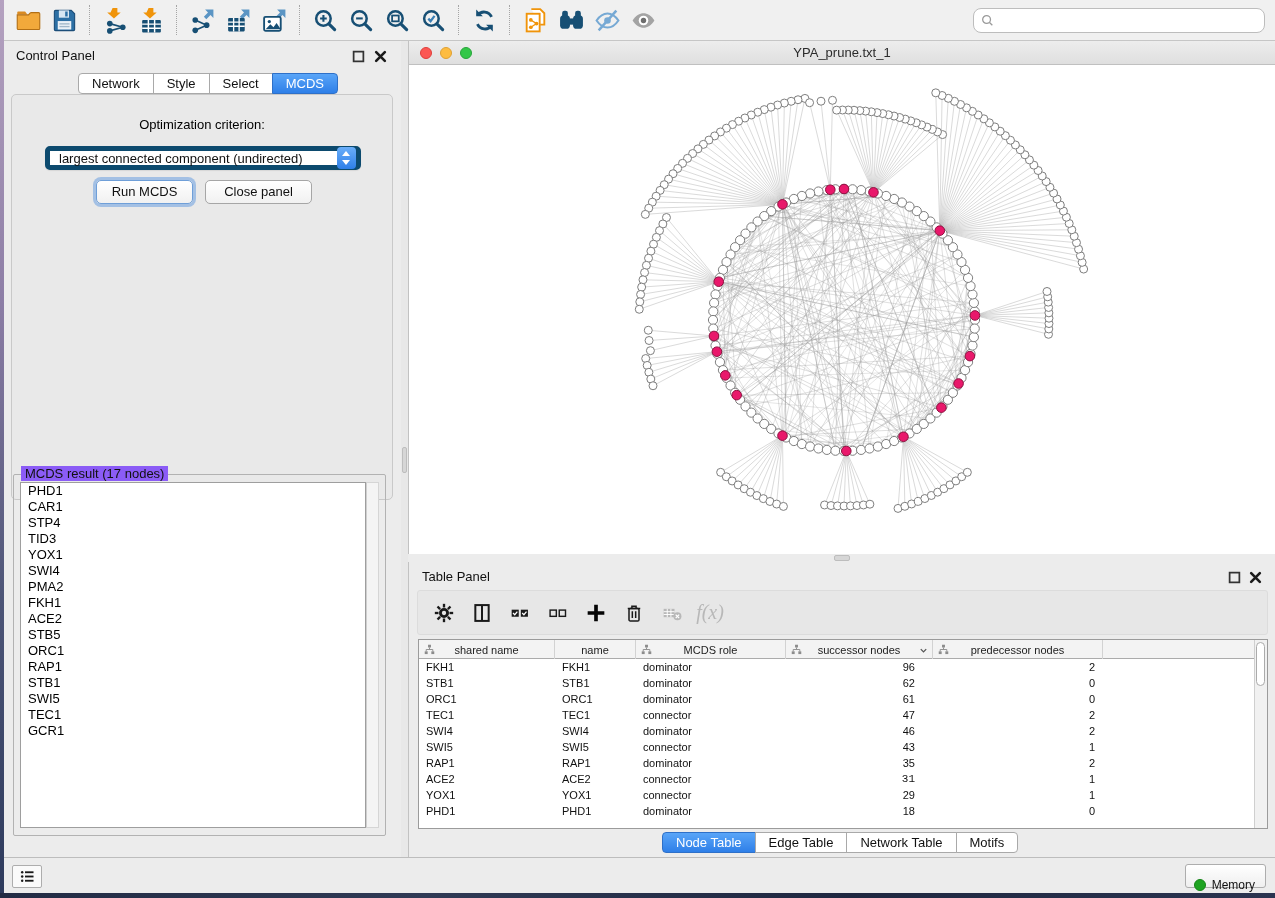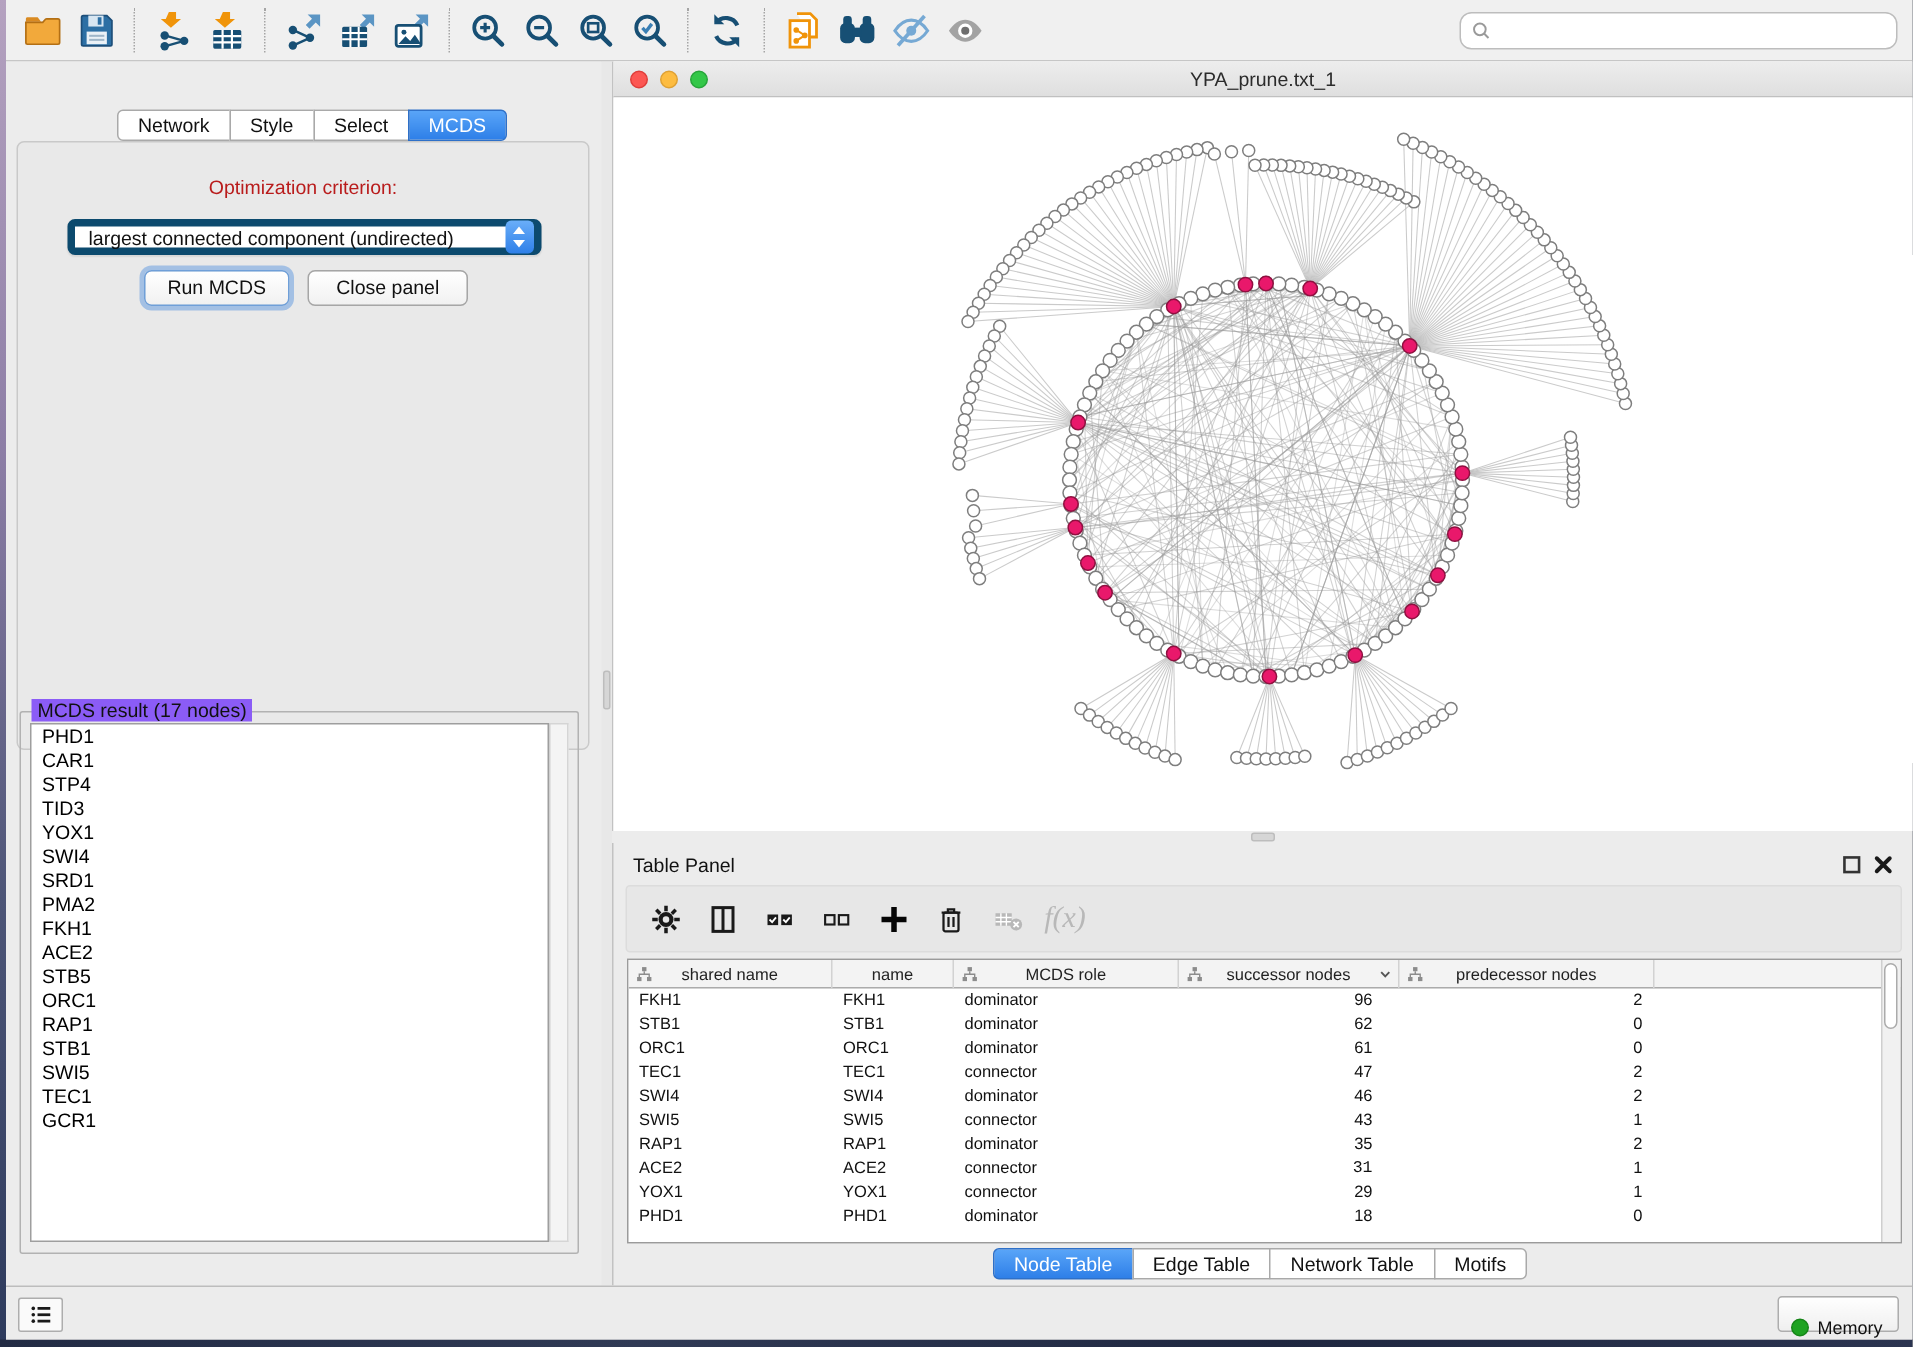--- a/index.html
+++ b/index.html
@@ -32,21 +32,21 @@
   #cp-float { right:36px; } #cp-close { right:14px; }
 
   .seg-tabs { position:absolute; display:flex; }
   .seg-tab { height:21px; line-height:19px; padding:0 13px; font-size:13px; color:#111; background:#fff; border:1px solid #a9a9a9; margin-left:-1px; text-align:center; cursor:pointer; }
   .seg-tab:first-child { border-radius:4px 0 0 4px; margin-left:0; }
   .seg-tab:last-child { border-radius:0 4px 4px 0; }
   .seg-tab.active { background:linear-gradient(#59a5f8,#2e7fe8); color:#fff; border-color:#2e70c8; }
   #cp-tabs { left:74px; top:32px; }
 
   #cp-box { position:absolute; left:7px; top:53px; width:382px; height:406px; background:#e9e9e9; border:1px solid #c9c9c9; border-radius:5px; }
-  #opt-label { position:absolute; left:0; top:22px; width:100%; text-align:center; font-size:13px; color:#b91c1c; }
+  #opt-label { position:absolute; left:0; top:22px; width:100%; text-align:center; font-size:13px; color:#000000; }
   #criterion-select { position:absolute; left:33px; top:51px; width:316px; height:24px; background:#fff; border:5px solid #0c4a6e; border-radius:5px; display:flex; align-items:center; cursor:pointer; box-shadow:0 1px 1px rgba(0,0,0,.08); }
   #criterion-value { font-size:13px; color:#111; padding-left:9px; flex:1; white-space:nowrap; }
   #criterion-stepper { width:19px; height:22px; margin-right:0px; background:linear-gradient(#6aaef9,#2e7fe8); border-radius:4px; position:relative; }
   #criterion-stepper .up, #criterion-stepper .dn { position:absolute; left:5px; width:0; height:0; border-left:4.5px solid transparent; border-right:4.5px solid transparent; }
   #criterion-stepper .up { top:4px; border-bottom:5px solid #fff; }
   #criterion-stepper .dn { bottom:4px; border-top:5px solid #fff; }
   .push-btn { position:absolute; top:85px; height:24px; background:linear-gradient(#ffffff,#f1f1f1); border:1px solid #a6a6a6; border-radius:5px; font-size:13px; color:#111; text-align:center; line-height:22px; cursor:pointer; }
   #run-btn { left:84px; width:97px; box-shadow:0 0 0 3px rgba(106,158,224,.55); border-color:#6f9fd8; }
   #closepanel-btn { left:193px; width:107px; }
 
@@ -253,20 +253,29 @@
     <div id="search-wrap">
       <svg viewBox="0 0 14 14">
           <circle cx="6" cy="6" r="4.2" fill="none" stroke="#9a9a9a" stroke-width="1.4"></circle>
           <path d="M9.2 9.2l3 3" stroke="#9a9a9a" stroke-width="1.4"></path>
         </svg>
       <input id="search-input" type="text" placeholder="" style="">
     </div>
   </div>
 
   <div id="control-panel" class="abs">
+    <div id="cp-header">
+      <span id="cp-title">Control Panel</span>
+      <span id="cp-float" class="win-float"><svg viewBox="0 0 12 12">
+            <rect x="1.5" y="1.5" width="9" height="9" fill="none" stroke="#333" stroke-width="1.6"></rect>
+          </svg></span>
+      <span id="cp-close" class="win-close"><svg viewBox="0 0 12 12">
+            <path d="M2 2l8 8M10 2l-8 8" stroke="#1a1a1a" stroke-width="2.4" stroke-linecap="round"></path>
+          </svg></span>
+    </div>
     <div id="cp-tabs" class="seg-tabs">
         <div class="seg-tab">Network</div>
         <div class="seg-tab">Style</div>
         <div class="seg-tab">Select</div>
         <div class="seg-tab active">MCDS</div>
       </div>
     <div id="cp-box">
       <div id="opt-label">Optimization criterion:</div>
       <div id="criterion-select">
         <span id="criterion-value">largest connected component (undirected)</span>
@@ -281,21 +290,20 @@
     <div id="mcds-group">
       <div id="mcds-border"></div>
       <span id="mcds-legend">MCDS result (17 nodes)</span>
       <div id="mcds-list">
           <div class="mcds-item">PHD1</div>
           <div class="mcds-item">CAR1</div>
           <div class="mcds-item">STP4</div>
           <div class="mcds-item">TID3</div>
           <div class="mcds-item">YOX1</div>
           <div class="mcds-item">SWI4</div>
-          <div class="mcds-item">SRD1</div>
           <div class="mcds-item">PMA2</div>
           <div class="mcds-item">FKH1</div>
           <div class="mcds-item">ACE2</div>
           <div class="mcds-item">STB5</div>
           <div class="mcds-item">ORC1</div>
           <div class="mcds-item">RAP1</div>
           <div class="mcds-item">STB1</div>
           <div class="mcds-item">SWI5</div>
           <div class="mcds-item">TEC1</div>
           <div class="mcds-item">GCR1</div>

